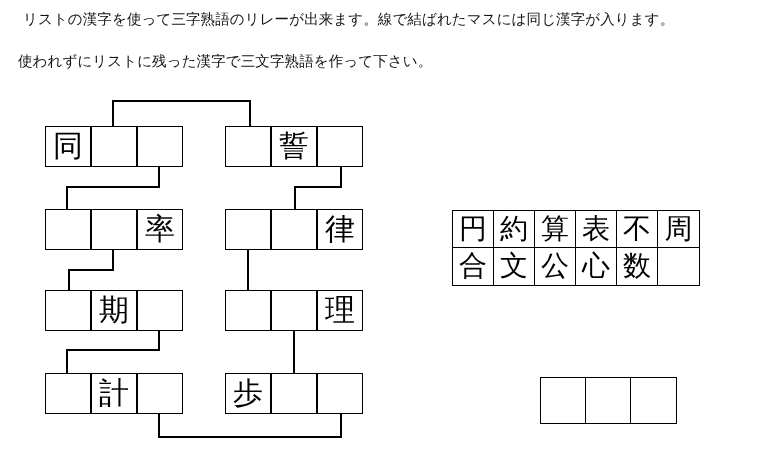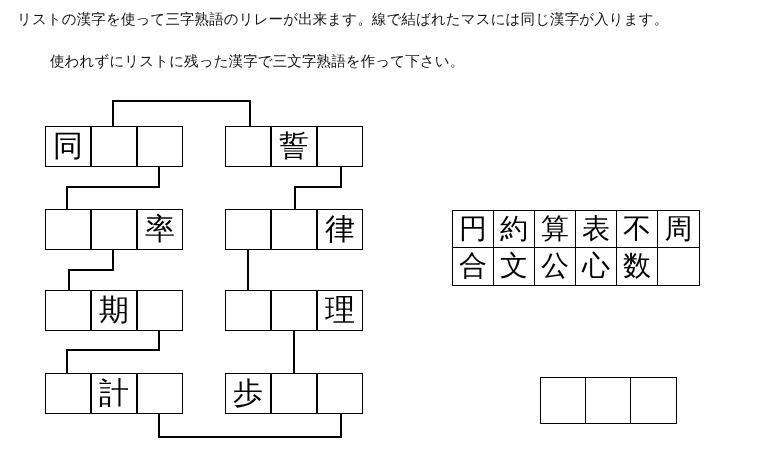--- a/index.html
+++ b/index.html
@@ -10,22 +10,22 @@
     overflow:hidden;
   }
   .instr{
     position:absolute;
     font-family:"Liberation Serif","DejaVu Serif",serif;
     font-size:14.5px;
     color:#111111;
     white-space:nowrap;
     letter-spacing:0.1px;
   }
-  #instr-line-1{left:17px;top:10px;}
-  #instr-line-2{left:50px;top:52px;}
+  #instr-line-1{left:23px;top:10px;}
+  #instr-line-2{left:18px;top:52px;}
 
   
   #puzzle{position:absolute;left:0;top:0;width:766px;height:463px;}
   .cell{
     position:absolute;
     width:46px;height:41px;
     border:1.6px solid #000000;
     box-sizing:border-box;
     font-family:"DejaVu Sans","Liberation Sans",sans-serif;
     font-size:30px;

